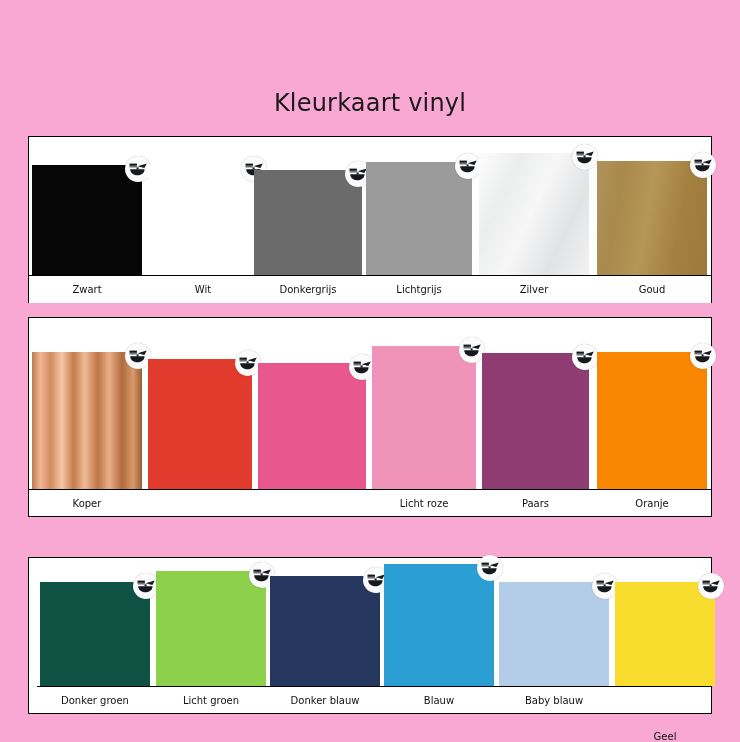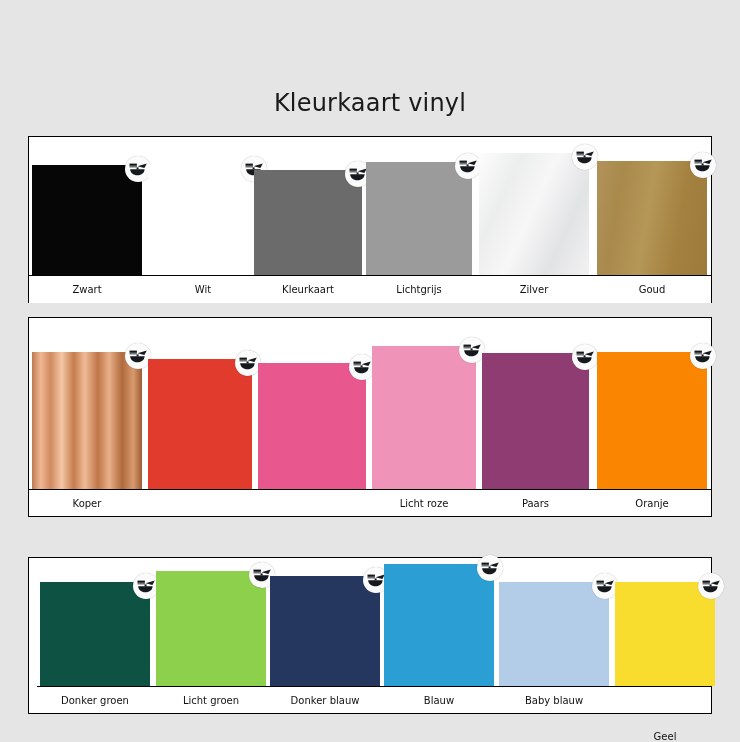--- a/index.html
+++ b/index.html
@@ -12,21 +12,21 @@
     height: 742px;
     background: #ffffff;
     font-family: "DejaVu Sans", "Liberation Sans", sans-serif;
     overflow: hidden;
   }
 
   .page {
     position: relative;
     width: 740px;
     height: 742px;
-    background: #e5e5e5;
+    background: #f9a8d4;
   }
 
   
   .chart-title {
     position: absolute;
     left: 0;
     top: 88px;
     width: 740px;
     text-align: center;
     font-size: 24px;
@@ -196,21 +196,21 @@
                 <path d="M2.2 6.2 C2.2 9.6 5.2 12.2 9.4 12.2 C13.6 12.2 16.6 9.6 16.6 6.2 Z" fill="#15181c"></path>
                 <rect x="8.6" y="4.4" width="2.0" height="2.0" fill="#15181c"></rect>
               </svg>
             </div>
           </div>
         </div>
       </div>
     <div class="label-strip">
         <div class="label-cell" style="left: 3px; width: 110px;">Zwart</div>
         <div class="label-cell" style="left: 119px; width: 110px;">Wit</div>
-        <div class="label-cell" style="left: 225px; width: 108px;">Kleurkaart</div>
+        <div class="label-cell" style="left: 225px; width: 108px;">Donkergrijs</div>
         <div class="label-cell" style="left: 337px; width: 106px;">Lichtgrijs</div>
         <div class="label-cell" style="left: 450px; width: 110px;">Zilver</div>
         <div class="label-cell" style="left: 568px; width: 110px;">Goud</div>
       </div>
   </div>
 
   <div class="color-row" id="row-1">
     <div class="swatch-strip">
         <div class="swatch-cell" style="left: 3px; width: 110px; height: 137px;">
           <div class="swatch" style="background: linear-gradient(90deg, rgb(189, 122, 82) 0%, rgb(240, 184, 148) 8%, rgb(208, 138, 94) 17%, rgb(244, 199, 166) 27%, rgb(197, 124, 76) 38%, rgb(239, 187, 150) 48%, rgb(191, 117, 71) 60%, rgb(233, 176, 137) 70%, rgb(176, 106, 62) 82%, rgb(216, 154, 108) 92%, rgb(157, 92, 51) 100%);">

